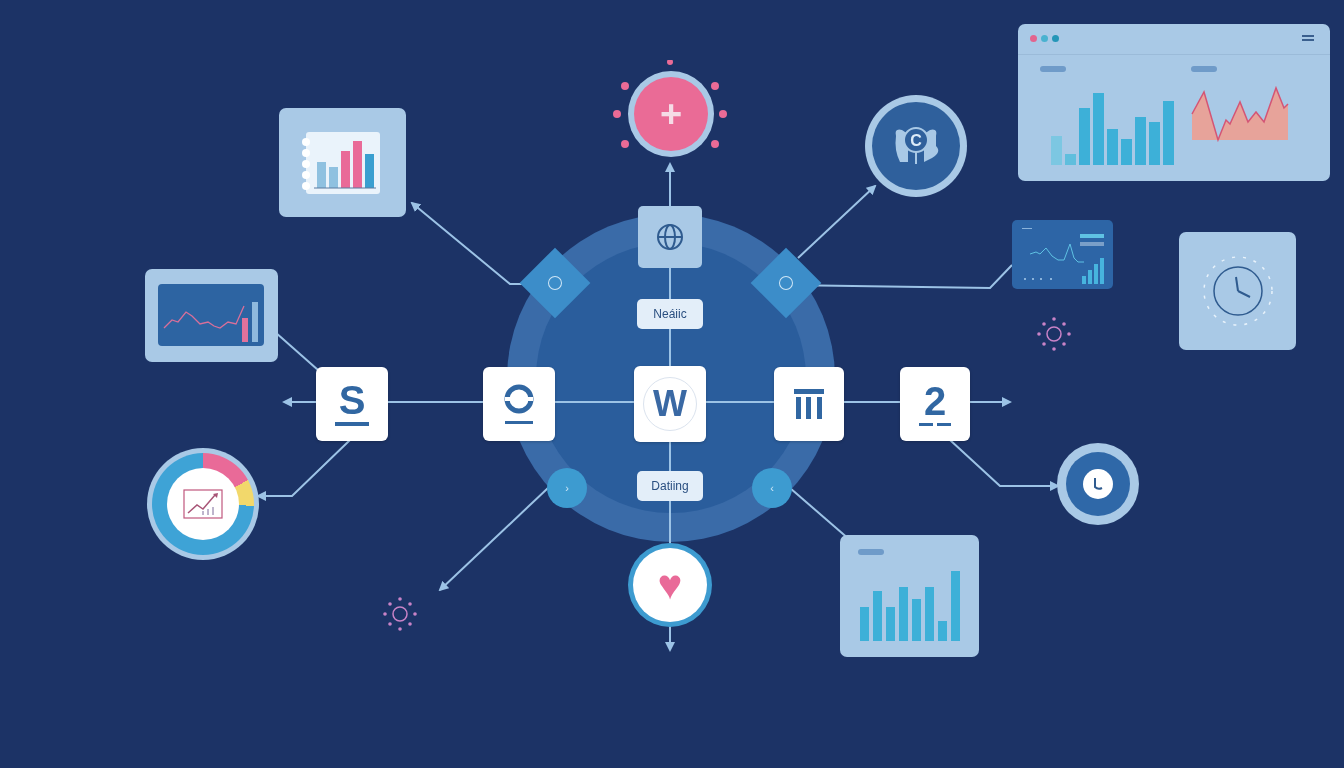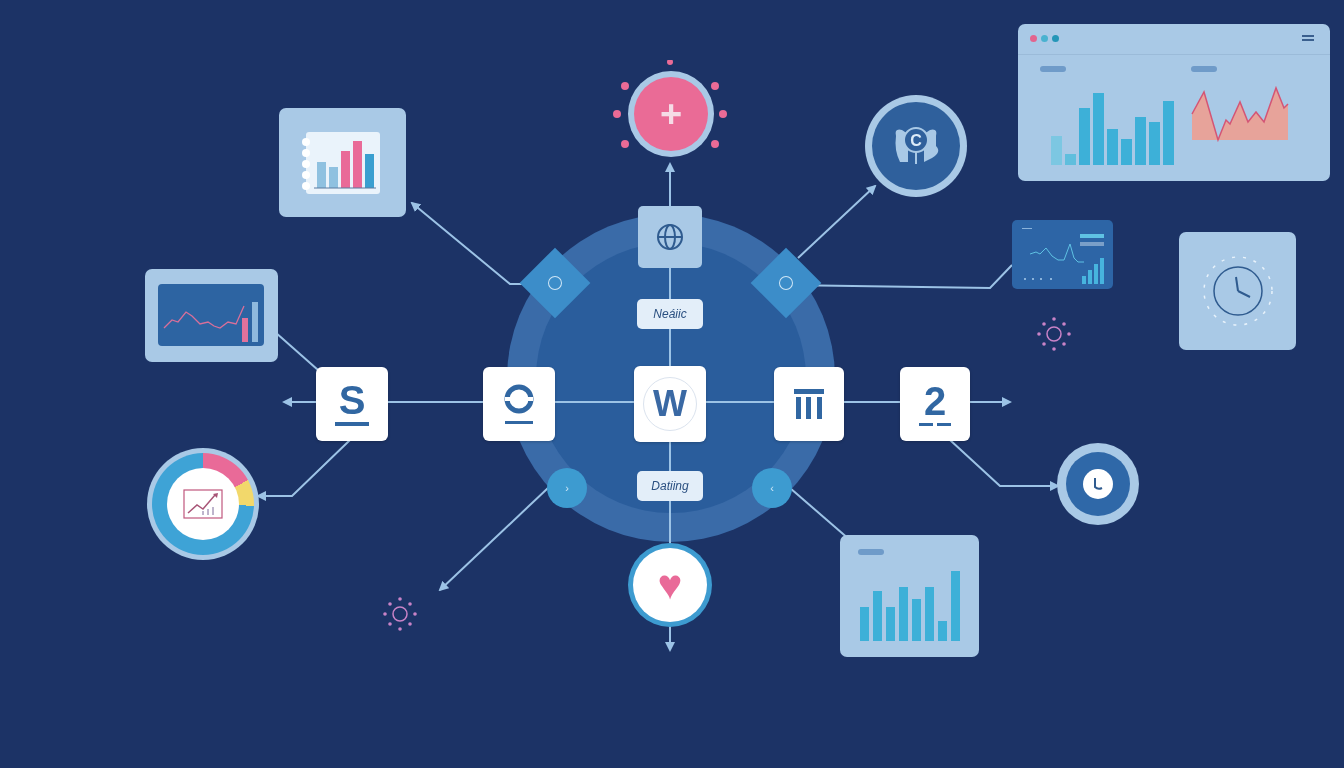--- a/index.html
+++ b/index.html
@@ -2,21 +2,21 @@
 <html><head>
 <meta charset="utf-8">
 <style>
   html,body{margin:0;padding:0;}
   body{width:1344px;height:768px;overflow:hidden;background:#1c3366;font-family:"Liberation Sans",sans-serif;position:relative;}
   .abs{position:absolute;}
   svg.lines{position:absolute;left:0;top:0;}
   .hub-outer{left:507px;top:214px;width:328px;height:328px;border-radius:50%;background:#3a6ba8;}
   .hub-inner{left:536px;top:243px;width:270px;height:270px;border-radius:50%;background:#2a5d9c;}
   .tile{background:#fff;border-radius:6px;display:flex;align-items:center;justify-content:center;box-shadow:0 1px 3px rgba(0,0,0,.2);}
-  .label-chip{background:#e3eef9;border-radius:5px;color:#2a4f80;font-size:12px;display:flex;align-items:center;justify-content:center;font-style:italic;}
+  .label-chip{background:#e3eef9;border-radius:5px;color:#2a4f80;font-size:12px;display:flex;align-items:center;justify-content:center;}
   .panel{background:#a9c9e6;border-radius:7px;}
   .diamond{background:#3c8dc9;transform:rotate(45deg);}
   .small-dot{border-radius:50%;background:#3d9bd0;display:flex;align-items:center;justify-content:center;color:#cfe6f6;font-size:11px;}
 </style>
 </head>
 <body>
 
 <svg class="lines" width="1344" height="768">
   <defs>
     <marker id="arr" markerWidth="10" markerHeight="10" refX="8" refY="5" orient="auto" markerUnits="userSpaceOnUse">

